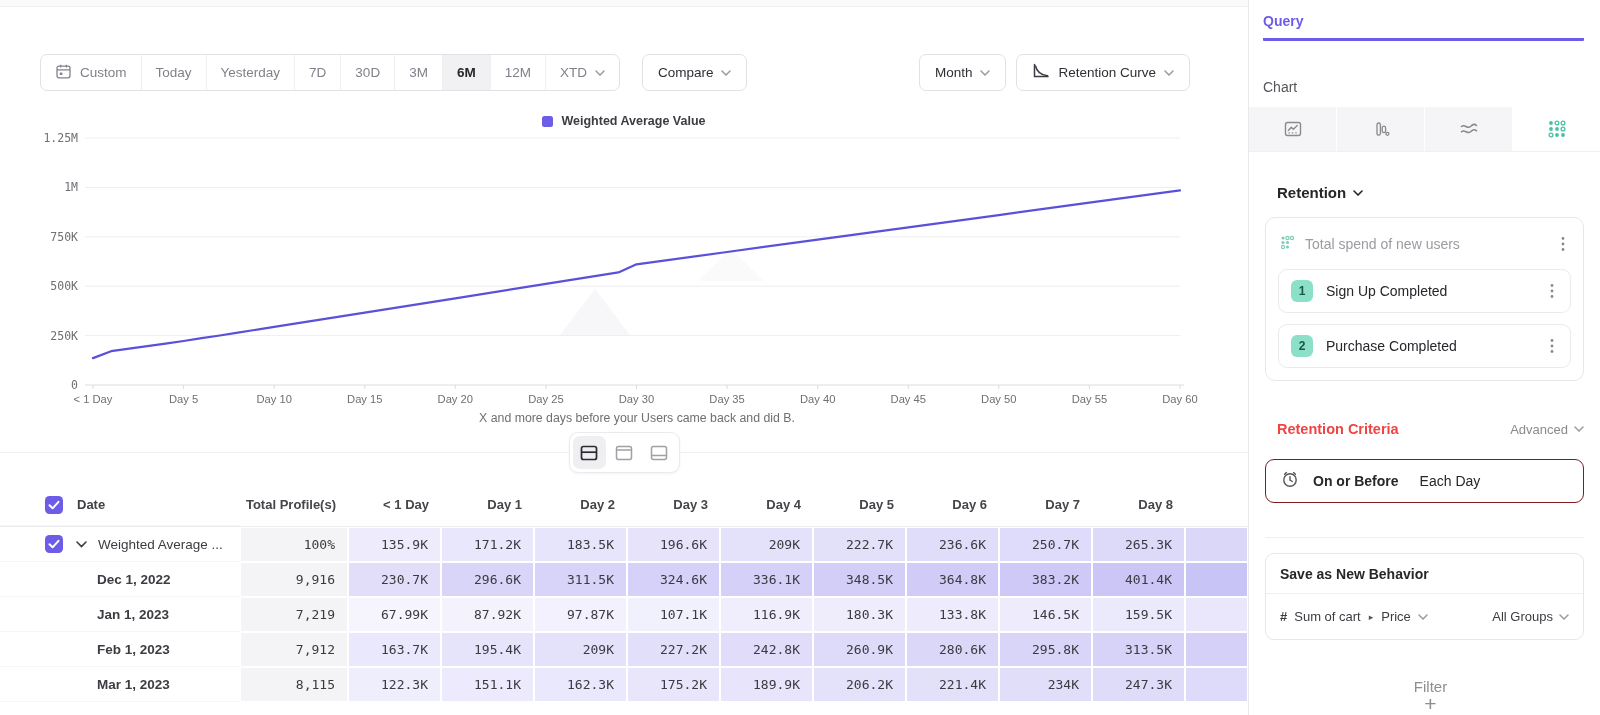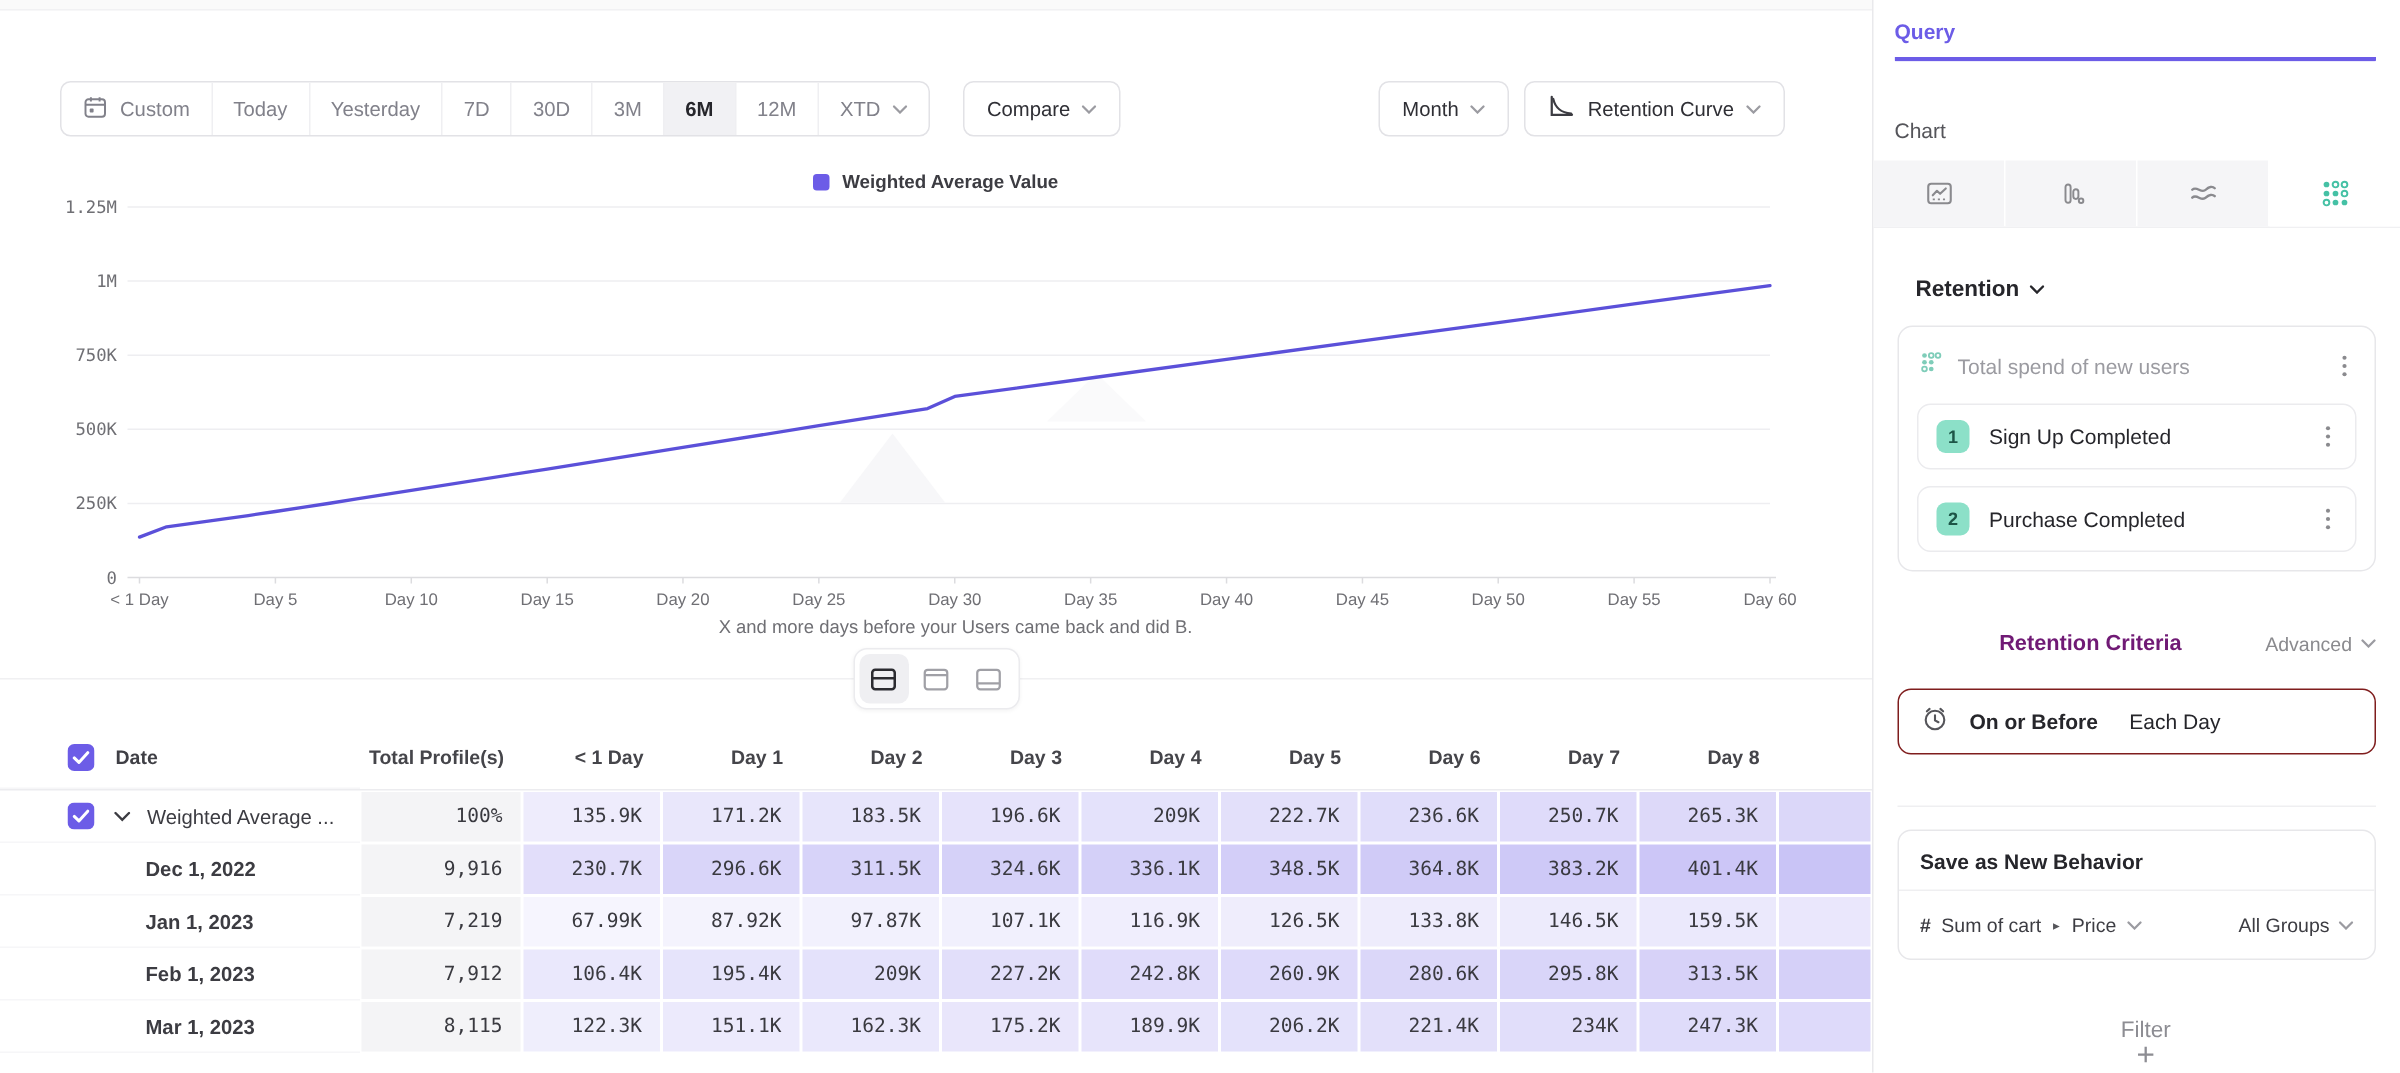--- a/index.html
+++ b/index.html
@@ -59,21 +59,21 @@
   .rt.selected { background:#fff; }
   .sect-head { display:flex; align-items:center; gap:7px; margin:32px 16px 16px 28px; font-size:15px; font-weight:700; color:#26262b; }
   .card { border:1px solid #e7e7ea; border-radius:10px; margin:0 16px; padding:12px; }
   .card-head { display:flex; align-items:center; gap:10px; height:28px; margin-bottom:4px; padding:0 2px; }
   .card-title { flex:1; font-size:14px; color:#9b9ba1; }
   .kebab { display:inline-flex; padding:2px 4px; cursor:pointer; }
   .step { display:flex; align-items:center; gap:13px; height:44px; border:1px solid #ebebee; border-radius:9px; padding:0 12px; margin-top:11px; cursor:pointer; }
   .badge { width:22px; height:22px; border-radius:6px; background:#8ce0c8; color:#1d5547; font-size:12px; font-weight:700; display:flex; align-items:center; justify-content:center; }
   .step-label { flex:1; font-size:14px; color:#26262b; font-weight:500; }
   .criteria { display:flex; align-items:center; margin:40px 16px 0 28px; }
-  .criteria .clabel { flex:1; font-size:14.5px; font-weight:700; color:#701a75;text-align:center; }
+  .criteria .clabel { flex:1; font-size:14.5px; font-weight:700; color:#ef4444; }
   .criteria .advanced { display:flex; align-items:center; gap:6px; font-size:13px; color:#8a8a8e; cursor:pointer; }
   .ob { display:flex; align-items:center; gap:13px; height:44px; border:1px solid #7f1d1d; border-radius:9px; margin:22px 16px 0 16px; padding:0 14px; cursor:pointer; }
   .ob .cond { font-size:14px; font-weight:700; color:#26262b; }
   .ob .unit { font-size:14px; color:#26262b; margin-left:8px; }
   .pdiv { border-top:1px solid #efeff1; margin:34px 16px 0 16px; }
   .savecard { border:1px solid #e7e7ea; border-radius:9px; margin:15px 16px 0 16px; }
   .saverow { height:40px; display:flex; align-items:center; padding:0 14px; font-size:14px; font-weight:600; color:#26262b; border-bottom:1px solid #efeff1; cursor:pointer; }
   .measurerow { height:45px; display:flex; align-items:center; gap:7px; padding:0 14px; font-size:13px; color:#3c3c42; }
   .measurerow .hash { font-weight:700; font-size:13px; color:#3c3c42; }
   .measurerow .ev { font-weight:500; }
@@ -368,21 +368,21 @@
         <div class="tc">
           <div class="cell-bg" style="background:rgba(108,92,231,0.085)">97.87K</div>
         </div>
         <div class="tc">
           <div class="cell-bg" style="background:rgba(108,92,231,0.093)">107.1K</div>
         </div>
         <div class="tc">
           <div class="cell-bg" style="background:rgba(108,92,231,0.102)">116.9K</div>
         </div>
         <div class="tc">
-          <div class="cell-bg" style="background:rgba(108,92,231,0.110)">126.5K</div>
+          <div class="cell-bg" style="background:rgba(108,92,231,0.110)">180.3K</div>
         </div>
         <div class="tc">
           <div class="cell-bg" style="background:rgba(108,92,231,0.116)">133.8K</div>
         </div>
         <div class="tc">
           <div class="cell-bg" style="background:rgba(108,92,231,0.127)">146.5K</div>
         </div>
         <div class="tc">
           <div class="cell-bg" style="background:rgba(108,92,231,0.139)">159.5K</div>
         </div>
@@ -391,21 +391,21 @@
         </div>
       </div>
       <div class="tr">
         <div class="tc label-col">
           <span class="rl indent">Feb 1, 2023</span>
         </div>
         <div class="tc">
           <div class="cell-bg gray">7,912</div>
         </div>
         <div class="tc">
-          <div class="cell-bg" style="background:rgba(108,92,231,0.142)">106.4K</div>
+          <div class="cell-bg" style="background:rgba(108,92,231,0.142)">163.7K</div>
         </div>
         <div class="tc">
           <div class="cell-bg" style="background:rgba(108,92,231,0.170)">195.4K</div>
         </div>
         <div class="tc">
           <div class="cell-bg" style="background:rgba(108,92,231,0.182)">209K</div>
         </div>
         <div class="tc">
           <div class="cell-bg" style="background:rgba(108,92,231,0.198)">227.2K</div>
         </div>

